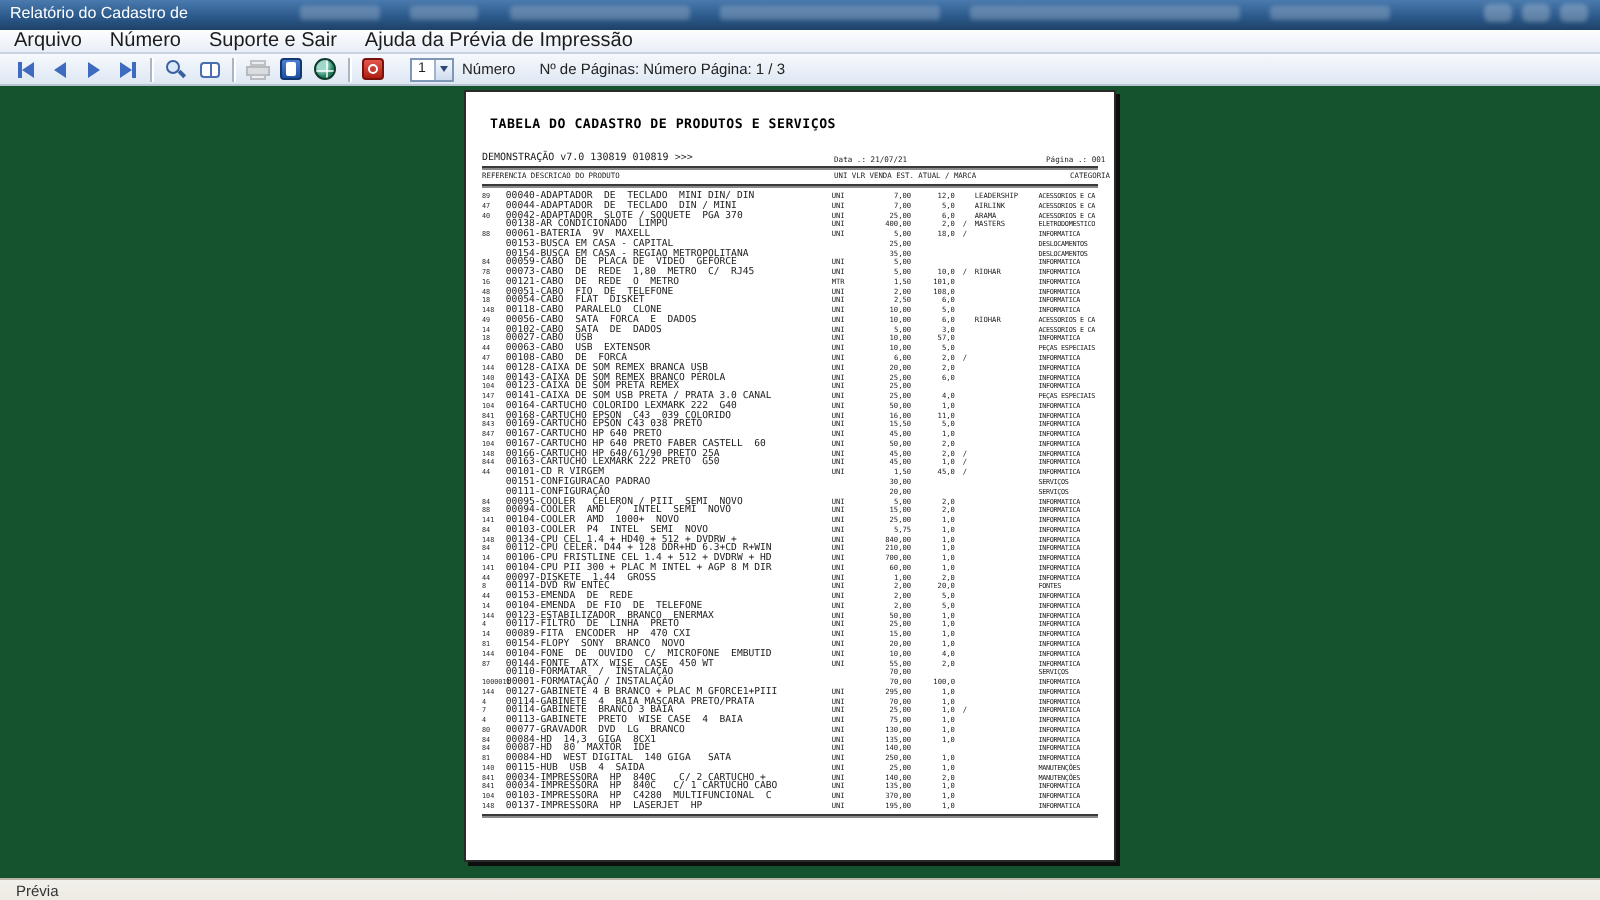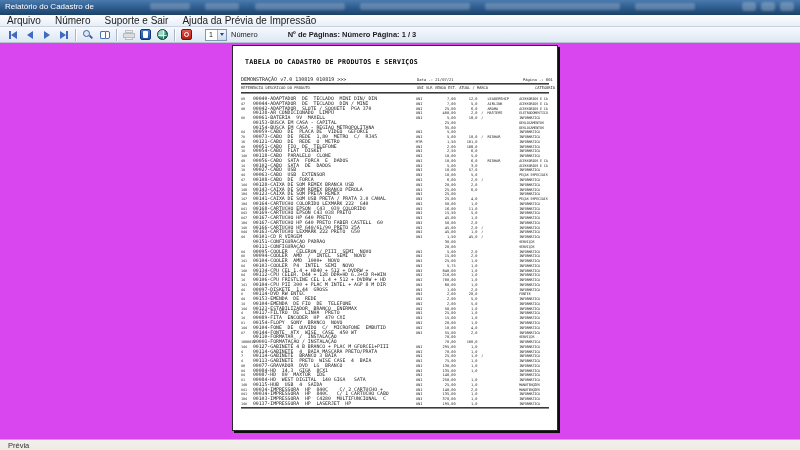--- a/index.html
+++ b/index.html
@@ -54,24 +54,24 @@
   .stop{width:11px;height:11px;border-radius:2px;background:linear-gradient(#e4574d,#b01e12);border:1px solid #7a120a;
     display:flex;align-items:center;justify-content:center;}
   .stop i{width:5px;height:5px;border:1.5px solid #fff;border-radius:50%;display:block;}
   
   .combo{display:flex;align-items:center;margin-left:10px;border:1px solid #7f96b5;background:#fff;height:12px;width:22px;}
   .combo .val{flex:1;font-size:7px;padding-left:3px;line-height:11px;}
   .combo .dd{width:9px;height:10px;background:linear-gradient(#f4f8fd,#cfdcee);border-left:1px solid #9fb3cd;
     display:flex;align-items:center;justify-content:center;}
   .combo .dd i{width:0;height:0;border-left:2.5px solid transparent;border-right:2.5px solid transparent;border-top:3.5px solid #2b4a76;}
   .tlabel{margin-left:4px;}
-  .pages{margin-left:30px;font-weight:bold;}
-
-  
-  .content{position:relative;height:396px;background:#d946ef;}
+  .pages{margin-left:12px;}
+
+  
+  .content{position:relative;height:396px;background:#14532d;}
   .page{position:absolute;left:232px;top:2px;width:326px;height:386px;background:#fff;
     border:1px solid #2a2a2a;box-shadow:2px 2px 0 0 #0e0e0e;overflow:hidden;
     font-family:"DejaVu Sans Mono",monospace;color:#1b1b1b;}
   .rpt-title{margin:12px 0 0 12px;font-family:"DejaVu Sans Mono",monospace;font-weight:bold;
     font-size:6.6px;letter-spacing:.25px;color:#000;}
   .rpt-head{position:relative;margin:10px 8px 0 8px;height:6px;font-size:5px;white-space:pre;}
   .rpt-head .demo{position:absolute;left:0;top:0;}
   .rpt-head .dt{position:absolute;left:176px;top:.5px;font-size:3.8px;}
   .rpt-head .pg{position:absolute;left:282px;top:.5px;font-size:3.8px;}
   .sepline{margin:1px 8px 0 8px;border-top:1px solid #3a3a3a;height:1px;border-bottom:1px solid #8a8a8a;}

